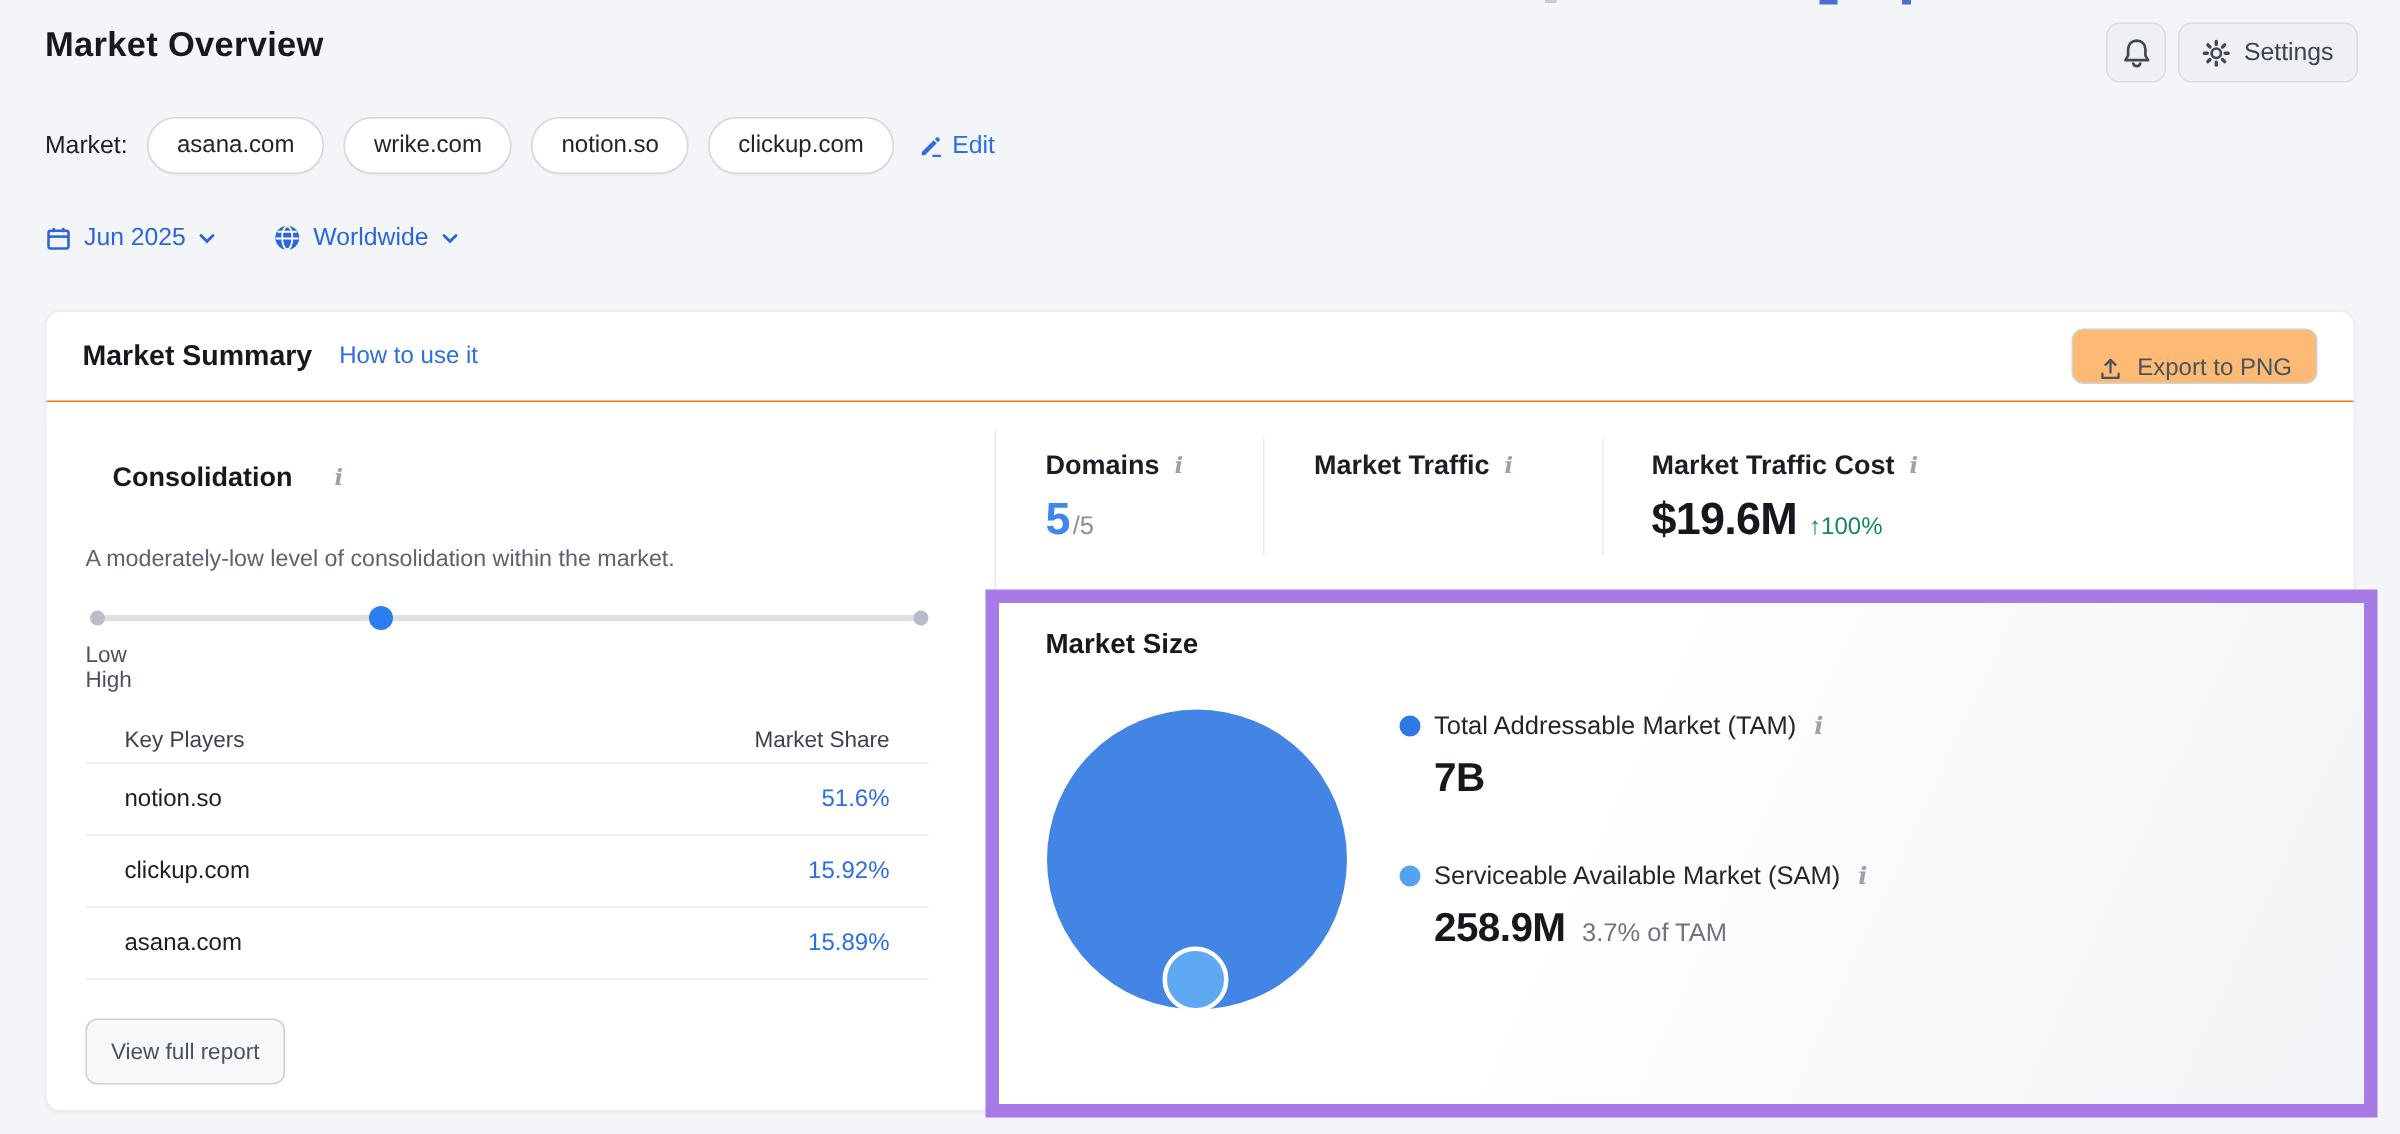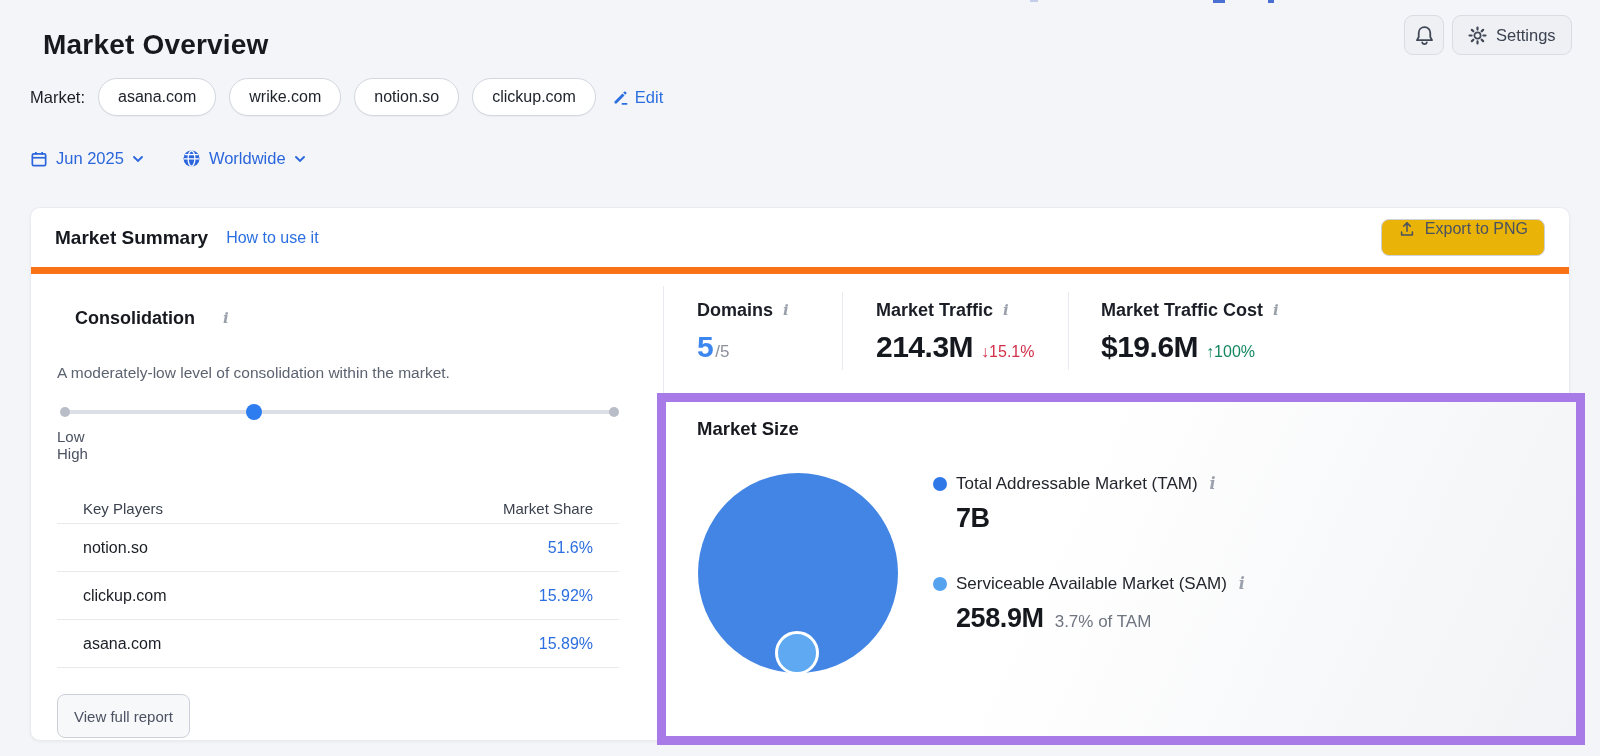--- a/index.html
+++ b/index.html
@@ -1,60 +1,60 @@
 <!DOCTYPE html>
 <html><head>
 <meta charset="utf-8">
 <style>
   html,body{margin:0;padding:0;}
   .page{position:relative;width:1600px;height:756px;background:#f4f5f8;
         font-family:"Liberation Sans","DejaVu Sans",sans-serif;color:#1b1e26;overflow:hidden;}
   .artifact{position:absolute;top:0;}
 
   
-  .page-title{position:absolute;left:30px;top:16px;margin:13px;font-size:28px;font-weight:700;color:#17191f;letter-spacing:.2px;}
+  .page-title{position:absolute;left:30px;top:16px;margin:0;font-size:23px;font-weight:700;color:#17191f;letter-spacing:.2px;}
   .icon-btn{position:absolute;left:1404px;top:15px;width:40px;height:40px;border-radius:9px;
             border:1px solid #d9dce3;background:#eef0f4;display:flex;align-items:center;justify-content:center;cursor:pointer;}
   .settings-btn{position:absolute;left:1452px;top:15px;height:40px;padding:0 15px;border-radius:9px;
             border:1px solid #d9dce3;background:#eef0f4;display:flex;align-items:center;gap:9px;
             font-size:16.5px;color:#3b4250;cursor:pointer;}
 
   
   .market-bar{position:absolute;left:30px;top:78px;display:flex;align-items:center;gap:13px;}
   .market-label{font-size:16.5px;color:#1b1e26;}
   .pill{height:36px;display:flex;align-items:center;padding:0 19px;background:#fff;border:1px solid #d3d7df;
         border-radius:19px;font-size:16px;color:#20242c;box-shadow:0 1px 1px rgba(25,30,45,.04);}
   .edit-link{display:flex;align-items:center;gap:6px;color:#2b6fe0;font-size:16.5px;margin-left:3px;cursor:pointer;text-decoration:none;}
 
   
   .filters{position:absolute;left:30px;top:149px;display:flex;gap:38px;}
   .filter{display:flex;align-items:center;gap:8px;color:#2b66dc;font-size:16.5px;font-weight:500;cursor:pointer;}
 
   
   .card{position:absolute;left:30px;top:207px;width:1540px;height:534px;background:#fff;border:1px solid #e9ebf0;
         border-radius:10px;box-shadow:0 1px 3px rgba(20,25,40,.05);box-sizing:border-box;}
-  .card-head{position:relative;height:59px;border-bottom:7px solid #f97316;display:flex;align-items:center;padding:0 24px;gap:18px;}
+  .card-head{position:relative;height:59px;border-bottom:1px solid #f97316;display:flex;align-items:center;padding:0 24px;gap:18px;}
   .card-title{margin:0;font-size:19px;font-weight:700;color:#15181e;}
   .help-link{color:#2b6fe0;font-size:16px;text-decoration:none;cursor:pointer;}
-  .export-btn{position:absolute;right:24px;top:11px;height:37px;display:flex;align-items:flex-start;gap:9px;padding:0 16px;
-        border:1px solid #cdd1da;border-radius:8px;background:#eab308;font-size:16px;color:#4a5262;cursor:pointer;}
+  .export-btn{position:absolute;right:24px;top:11px;height:37px;display:flex;align-items:flex-end;gap:9px;padding:0 16px;
+        border:1px solid #cdd1da;border-radius:8px;background:#fdba74;font-size:16px;color:#4a5262;cursor:pointer;}
 
   
   .left-col{position:absolute;left:26px;top:82px;width:562px;}
   .sec-title-row{display:flex;align-items:center;gap:10px;}
   .sec-title{margin:18px;font-size:18px;font-weight:700;color:#17191f;}
   .info{font-family:"DejaVu Serif",serif;font-style:italic;font-weight:700;color:#9ba1ac;font-size:15px;line-height:1;cursor:pointer;}
   .desc{margin:17px 0 0;font-size:15.5px;color:#5c6370;}
   .slider{position:relative;margin-top:21px;height:18px;}
   .slider .track{position:absolute;left:8px;right:4px;top:7px;height:4px;background:#dcdfe5;border-radius:2px;}
   .slider .dot{position:absolute;top:4px;width:10px;height:10px;border-radius:50%;background:#b8bdc8;}
   .slider .dot.left{left:3px;} .slider .dot.right{right:0;}
   .slider .handle{position:absolute;top:1px;width:16px;height:16px;border-radius:50%;background:#2e7df0;}
   .range-labels{display:flex;justify-content:space-between;margin-top:7px;font-size:15px;color:#4a5160;flex-direction:column;}
-  .tbl{margin-top:31px;}
+  .tbl{margin-top:16px;}
   .tbl-head{display:flex;justify-content:space-between;align-items:center;height:30px;padding:0 26px;font-size:15px;color:#3b424e;}
   .tbl-div{height:1px;background:#e7e9ed;}
   .tbl-row{display:flex;justify-content:space-between;align-items:center;height:47px;padding:0 26px;font-size:16px;}
   .tbl-row .domain{color:#1a1e25;}
   .tbl-row .share{color:#2b6fe0;cursor:pointer;text-decoration:none;}
   .report-btn{margin-top:26px;height:44px;padding:0 16px;border:1px solid #cbd0da;border-radius:8px;background:#f7f8fa;
         font-size:15px;color:#4a5160;cursor:pointer;}
 
   
   .metrics{position:absolute;left:632px;top:78px;right:0;height:108px;border-left:1px solid #e8eaef;display:flex;align-items:stretch;}
@@ -244,24 +244,20 @@
           <span class="metric-value blue">5</span>
           <span class="metric-suffix" style="margin-left:-6px;">/5</span>
         </div>
       </div>
       <div class="vdiv"></div>
       <div class="metric m-traffic">
         <div class="metric-label-row">
           <span class="metric-label">Market Traffic</span>
           <span class="info">i</span>
         </div>
-        <div class="metric-value-row">
-          <span class="metric-value">214.3M</span>
-          <span class="chg down">↓15.1%</span>
-        </div>
       </div>
       <div class="vdiv"></div>
       <div class="metric m-cost">
         <div class="metric-label-row">
           <span class="metric-label">Market Traffic Cost</span>
           <span class="info">i</span>
         </div>
         <div class="metric-value-row">
           <span class="metric-value">$19.6M</span>
           <span class="chg up">↑100%</span>

